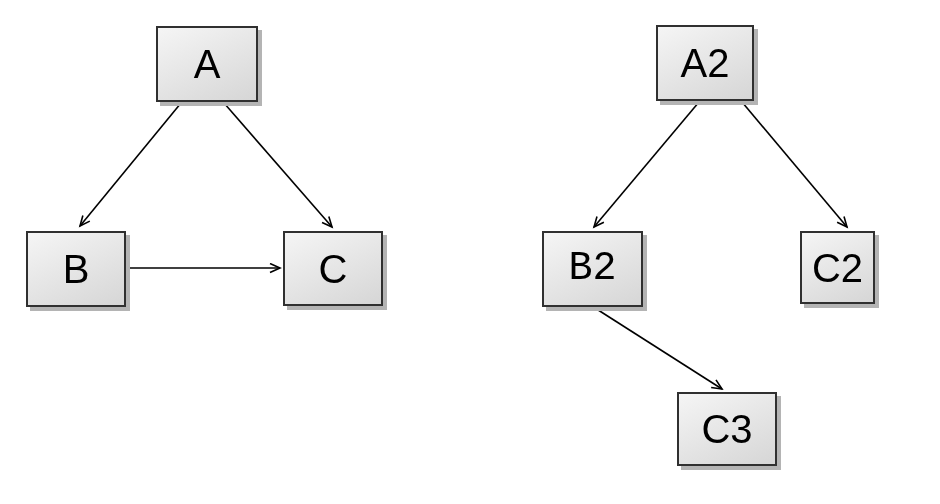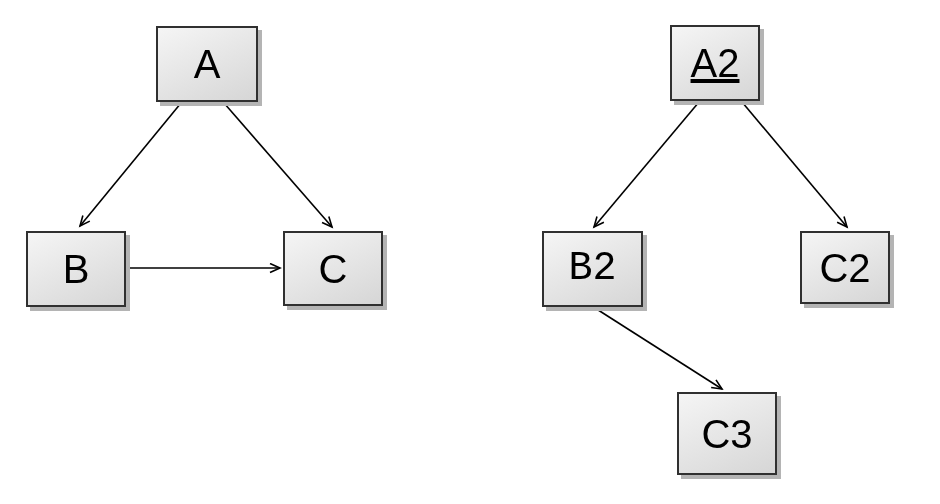--- a/index.html
+++ b/index.html
@@ -74,26 +74,26 @@
   <div class="node-layer" id="node-layer">
       <div class="node" style="left: 156px; top: 26px; width: 102px; height: 76px;">
         <span class="node-label">A</span>
       </div>
       <div class="node" style="left: 26px; top: 231px; width: 100px; height: 76px;">
         <span class="node-label">B</span>
       </div>
       <div class="node" style="left: 283px; top: 231px; width: 100px; height: 75px;">
         <span class="node-label">C</span>
       </div>
-      <div class="node" style="left: 670px; top: 25px; width: 90px; height: 76px; text-decoration: underline;">
+      <div class="node" style="left: 656px; top: 25px; width: 98px; height: 76px;">
         <span class="node-label">A2</span>
       </div>
       <div class="node" style="left: 542px; top: 231px; width: 101px; height: 76px; font-family: Liberation Mono, monospace;">
         <span class="node-label">B2</span>
       </div>
-      <div class="node" style="left: 800px; top: 231px; width: 90px; height: 73px;">
+      <div class="node" style="left: 800px; top: 231px; width: 75px; height: 73px;">
         <span class="node-label">C2</span>
       </div>
-      <div class="node" style="left: 677px; top: 392px; width: 100px; height: 83px;">
+      <div class="node" style="left: 677px; top: 392px; width: 100px; height: 74px;">
         <span class="node-label">C3</span>
       </div>
     </div>
 </div>
 
 </body></html>

